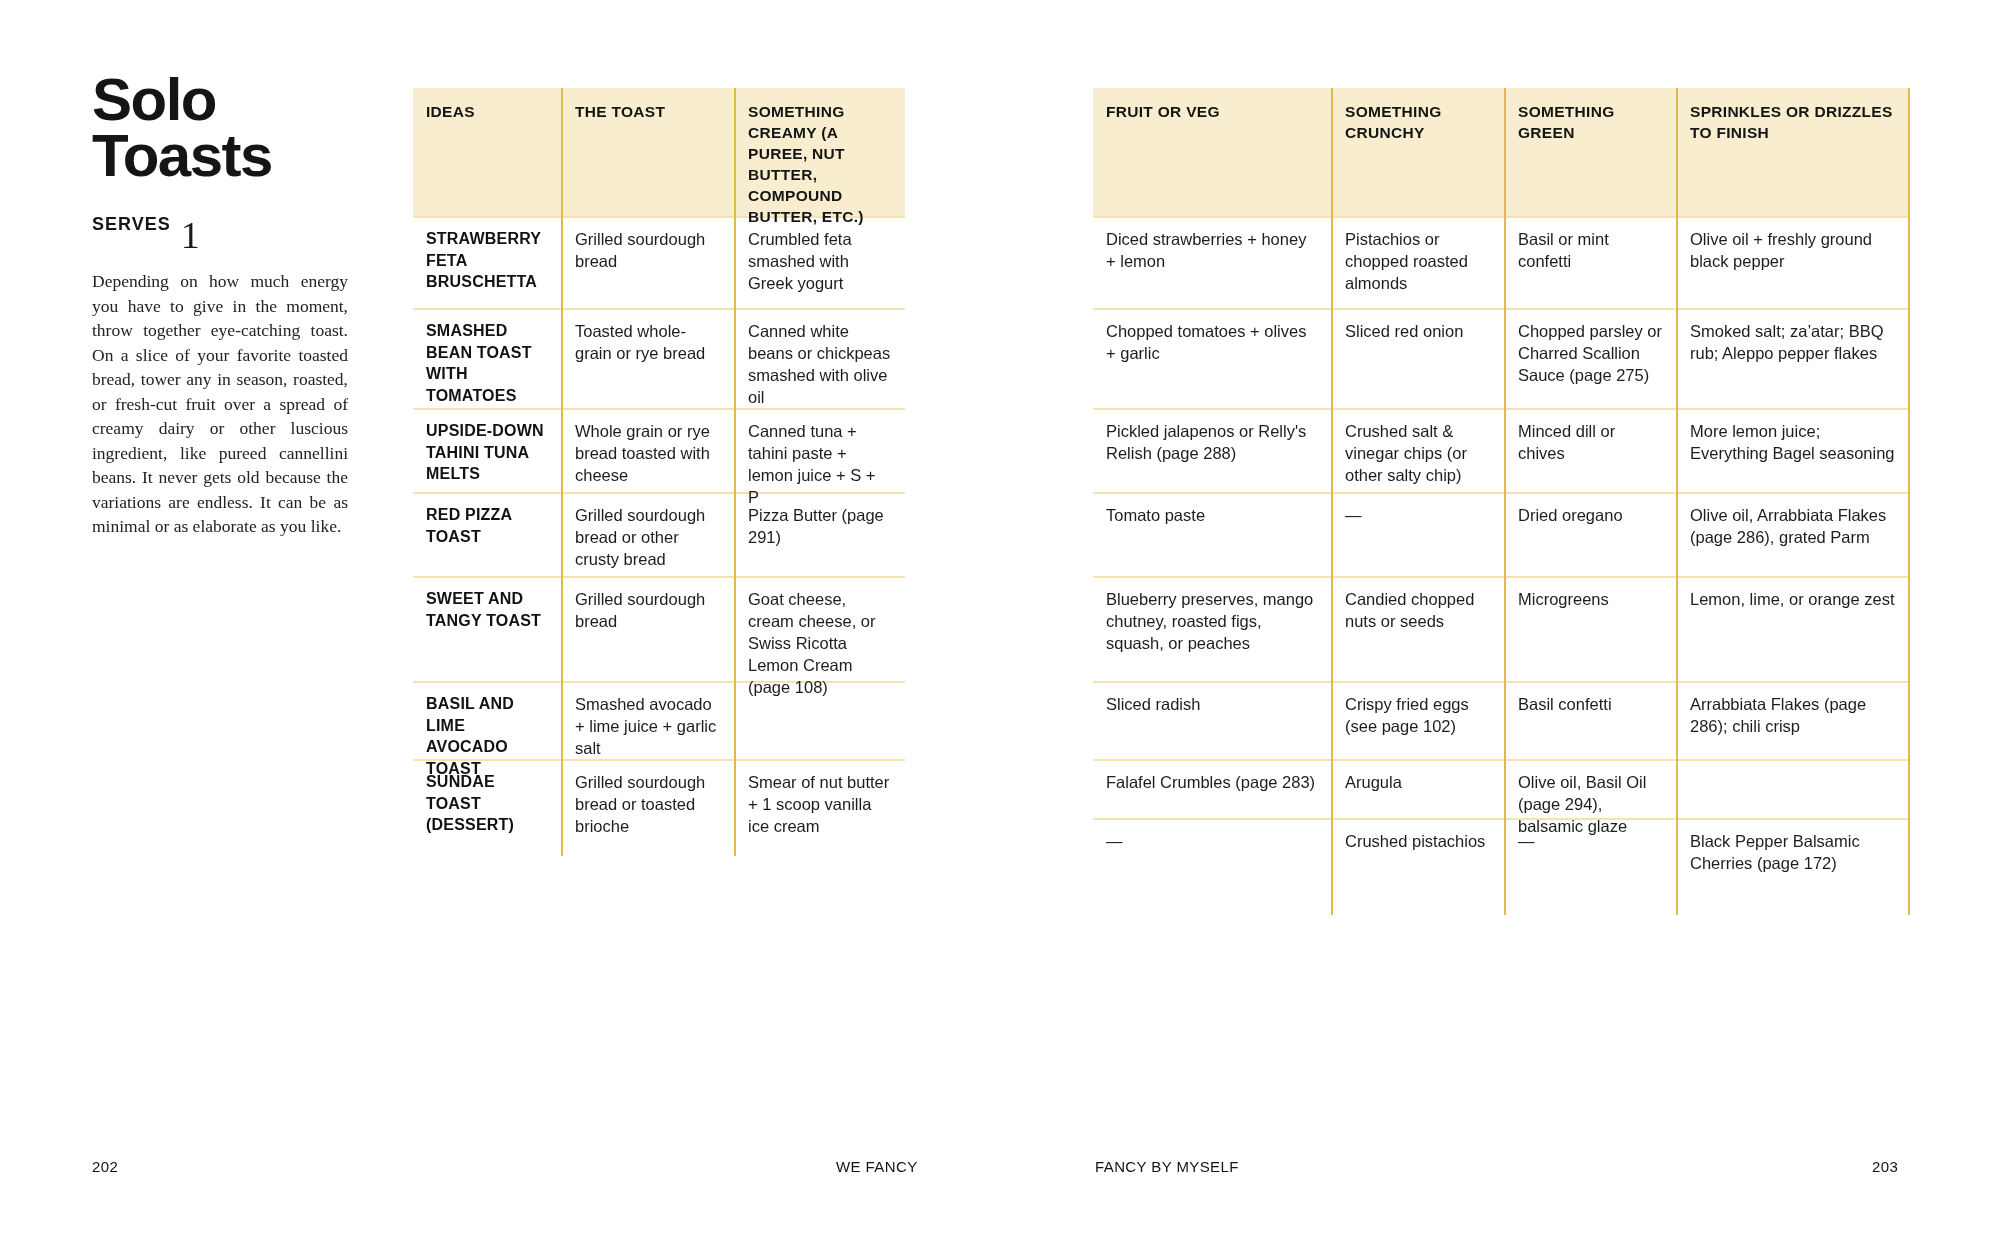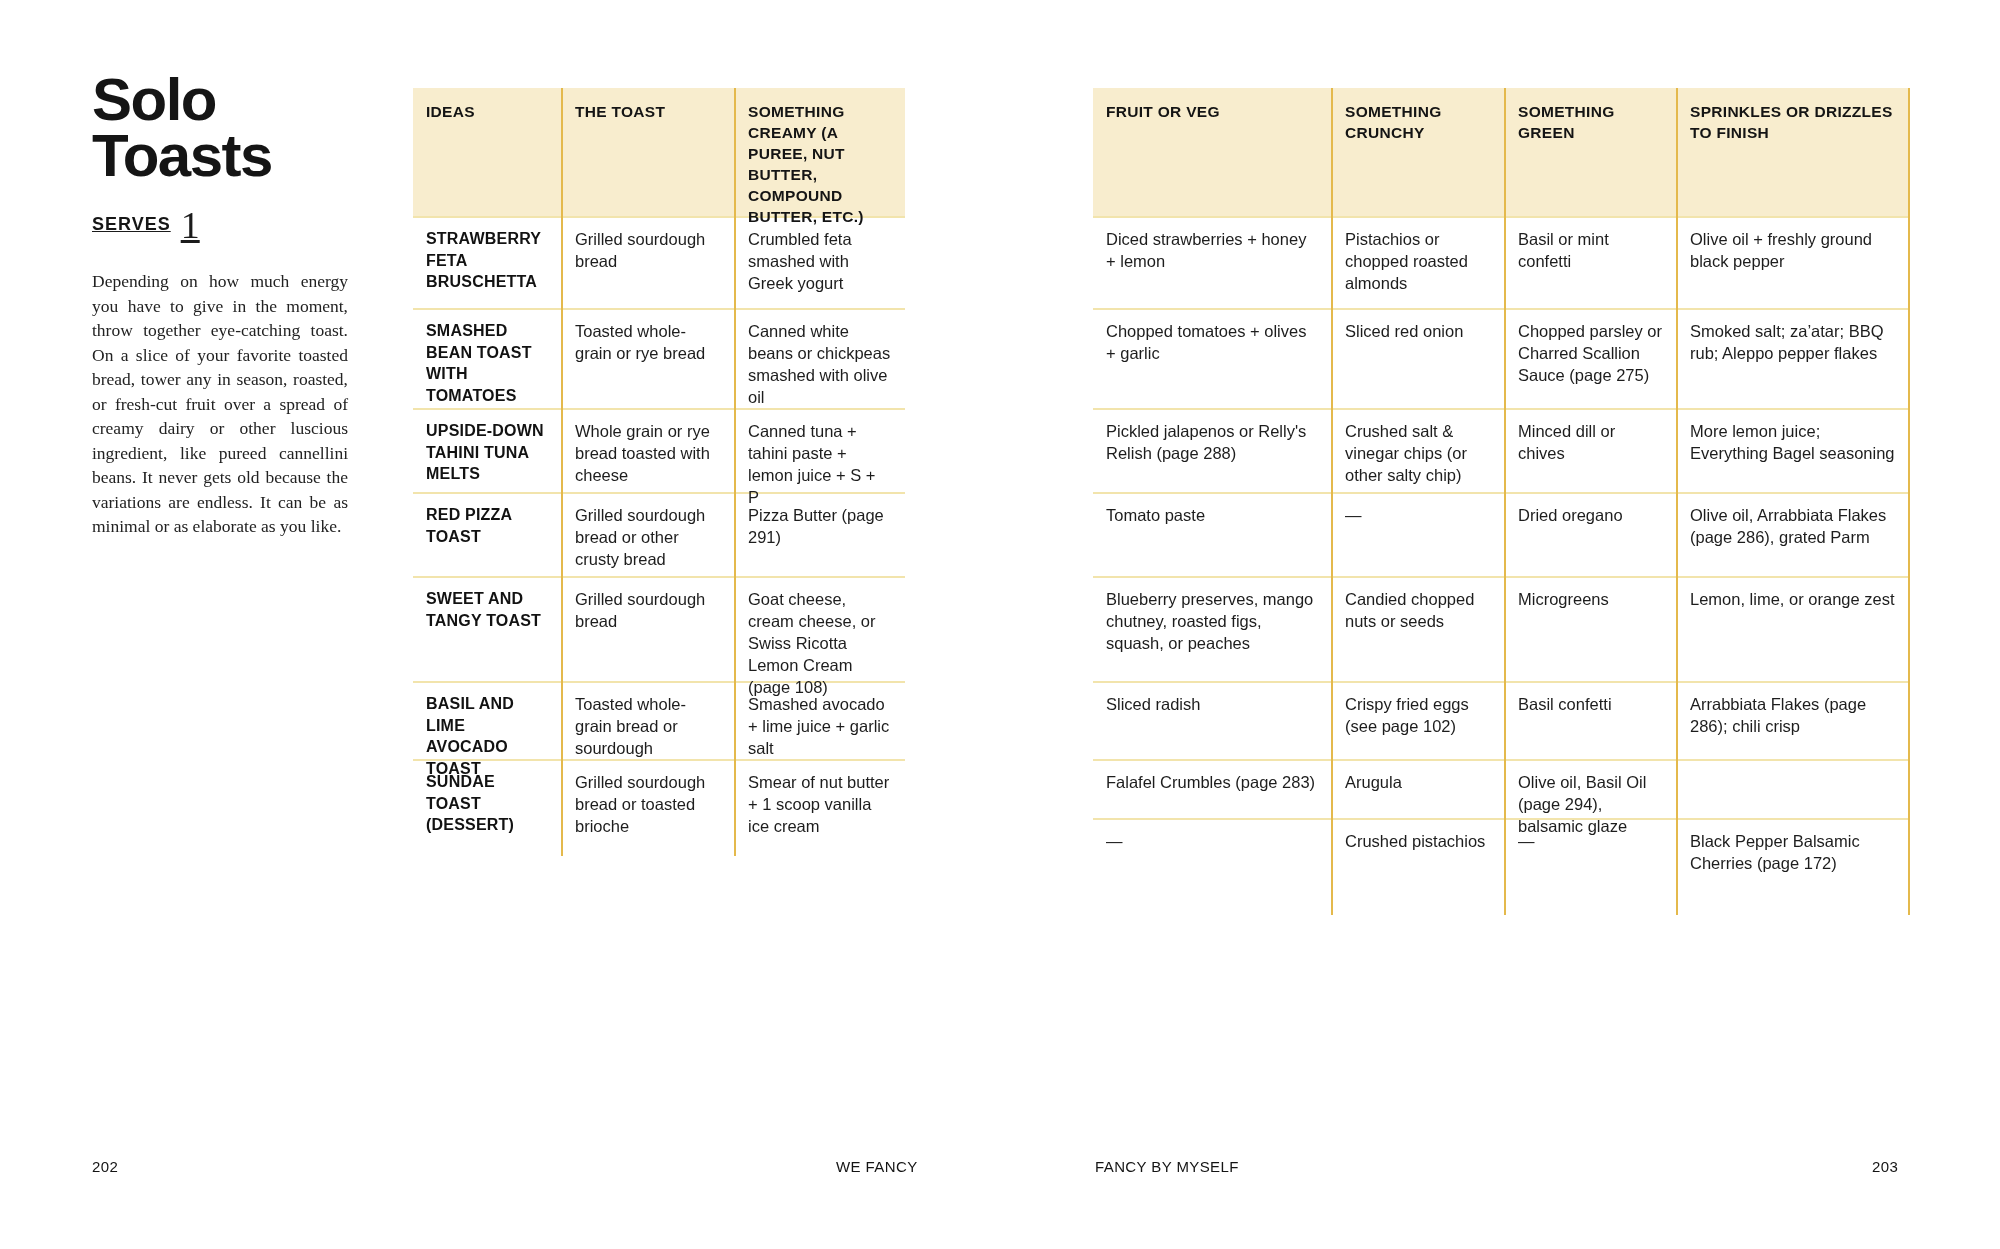--- a/index.html
+++ b/index.html
@@ -18,21 +18,21 @@
     color:var(--ink);
     overflow:hidden;
   }
 
   
   .intro-col{position:absolute;left:92px;top:72px;width:256px;}
   .book-title{
     font-size:60px;line-height:56px;font-weight:900;
     letter-spacing:-1.5px;color:#151515;
   }
-  .serves-line{margin-top:30px;display:flex;align-items:center;gap:10px;text-decoration:underline;}
+  .serves-line{margin-top:30px;display:flex;align-items:flex-end;gap:10px;}
   .serves-label{font-size:18px;font-weight:800;letter-spacing:1px;color:#161616;}
   .serves-num{font-family:"Liberation Serif",serif;font-size:38px;font-weight:400;line-height:0;}
   .intro-text{
     margin-top:34px;
     font-family:"Liberation Serif",serif;
     font-size:17.5px;line-height:24.5px;
     text-align:justify;color:#222;
   }
 
   
@@ -107,21 +107,20 @@
       <div class="cell">Grilled sourdough bread or other crusty bread</div>
       <div class="cell">Pizza Butter (page 291)</div>
     </div>
     <div class="trow r4">
       <div class="cell idea">SWEET AND TANGY TOAST</div>
       <div class="cell">Grilled sourdough bread</div>
       <div class="cell">Goat cheese, cream cheese, or Swiss Ricotta Lemon Cream (page 108)</div>
     </div>
     <div class="trow r5">
       <div class="cell idea">BASIL AND LIME AVOCADO TOAST</div>
-      <div class="cell">Toasted whole-grain bread or sourdough</div>
       <div class="cell">Smashed avocado + lime juice + garlic salt</div>
     </div>
     <div class="trow r7">
       <div class="cell idea">SUNDAE TOAST (DESSERT)</div>
       <div class="cell">Grilled sourdough bread or toasted brioche</div>
       <div class="cell">Smear of nut butter + 1 scoop vanilla ice cream</div>
     </div>
     <div class="vline" style="left:148px"></div>
     <div class="vline" style="left:321px"></div>
   </div>

